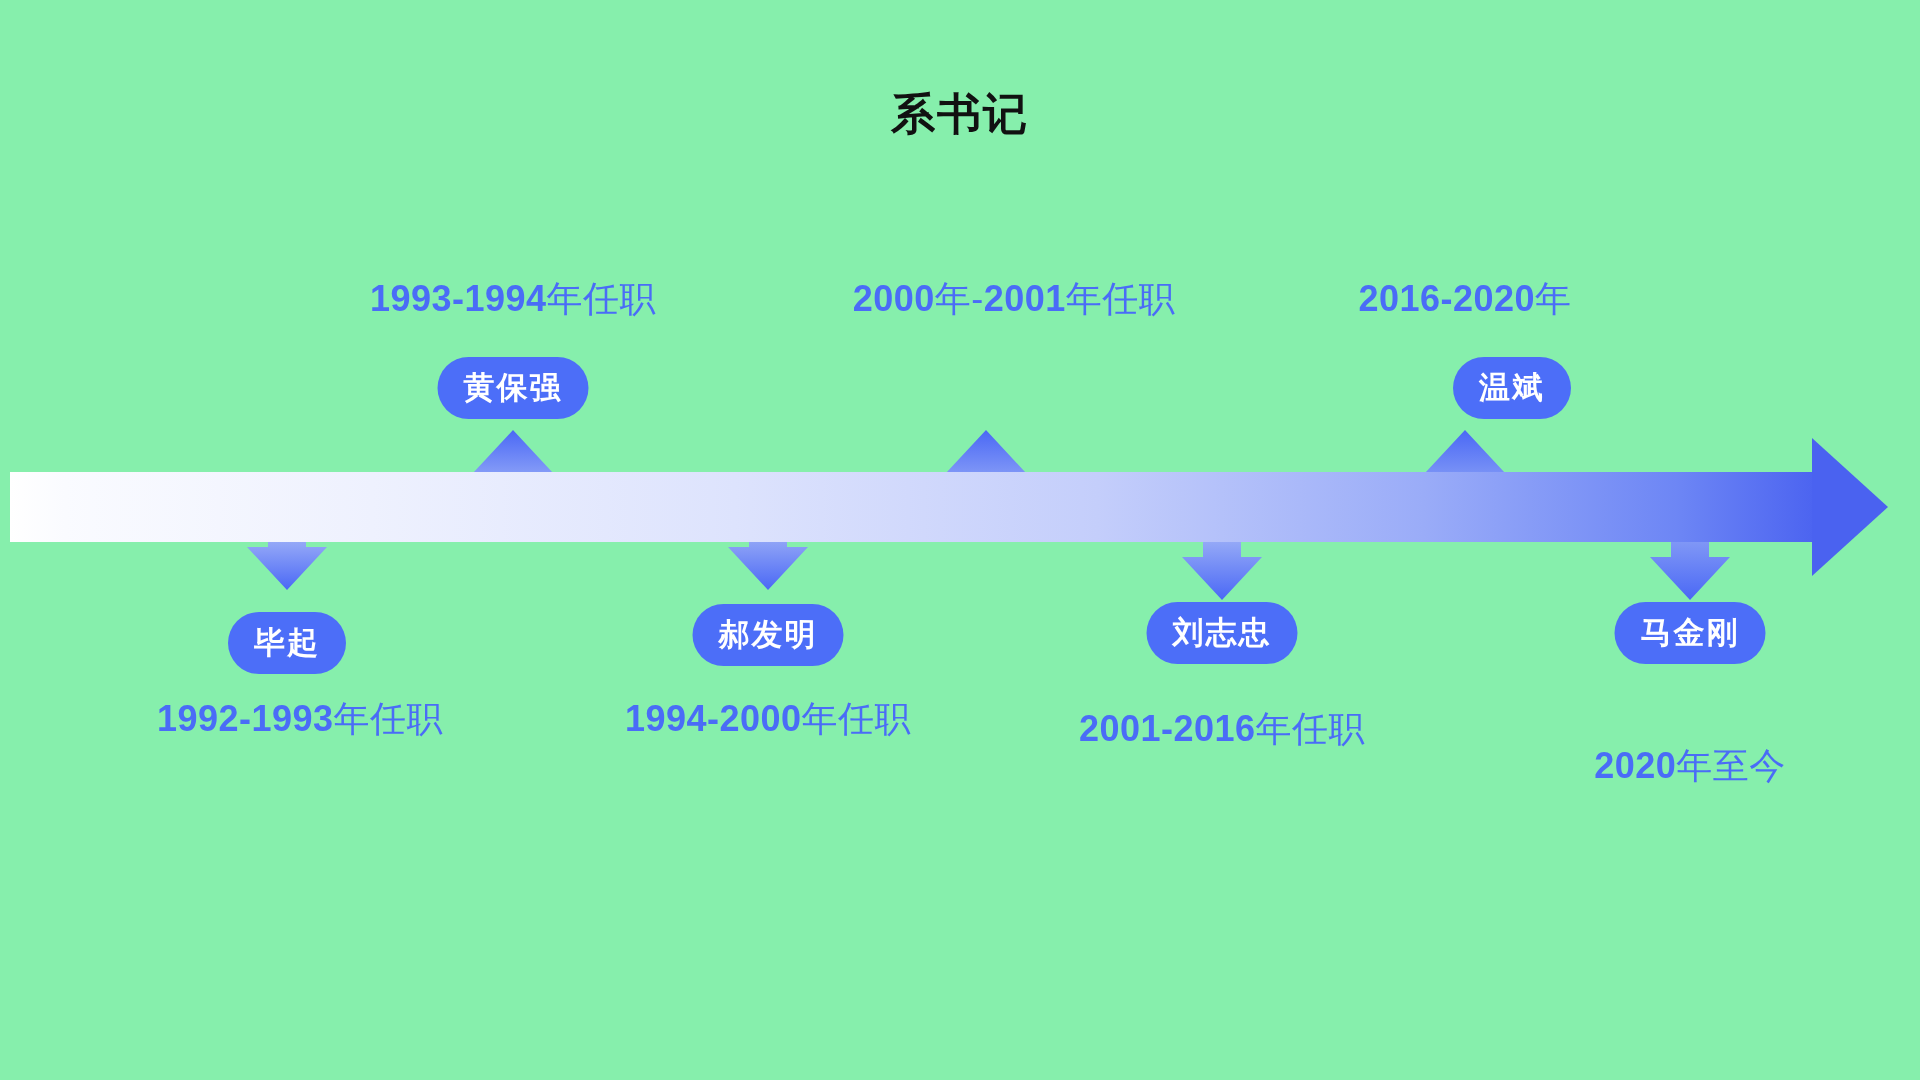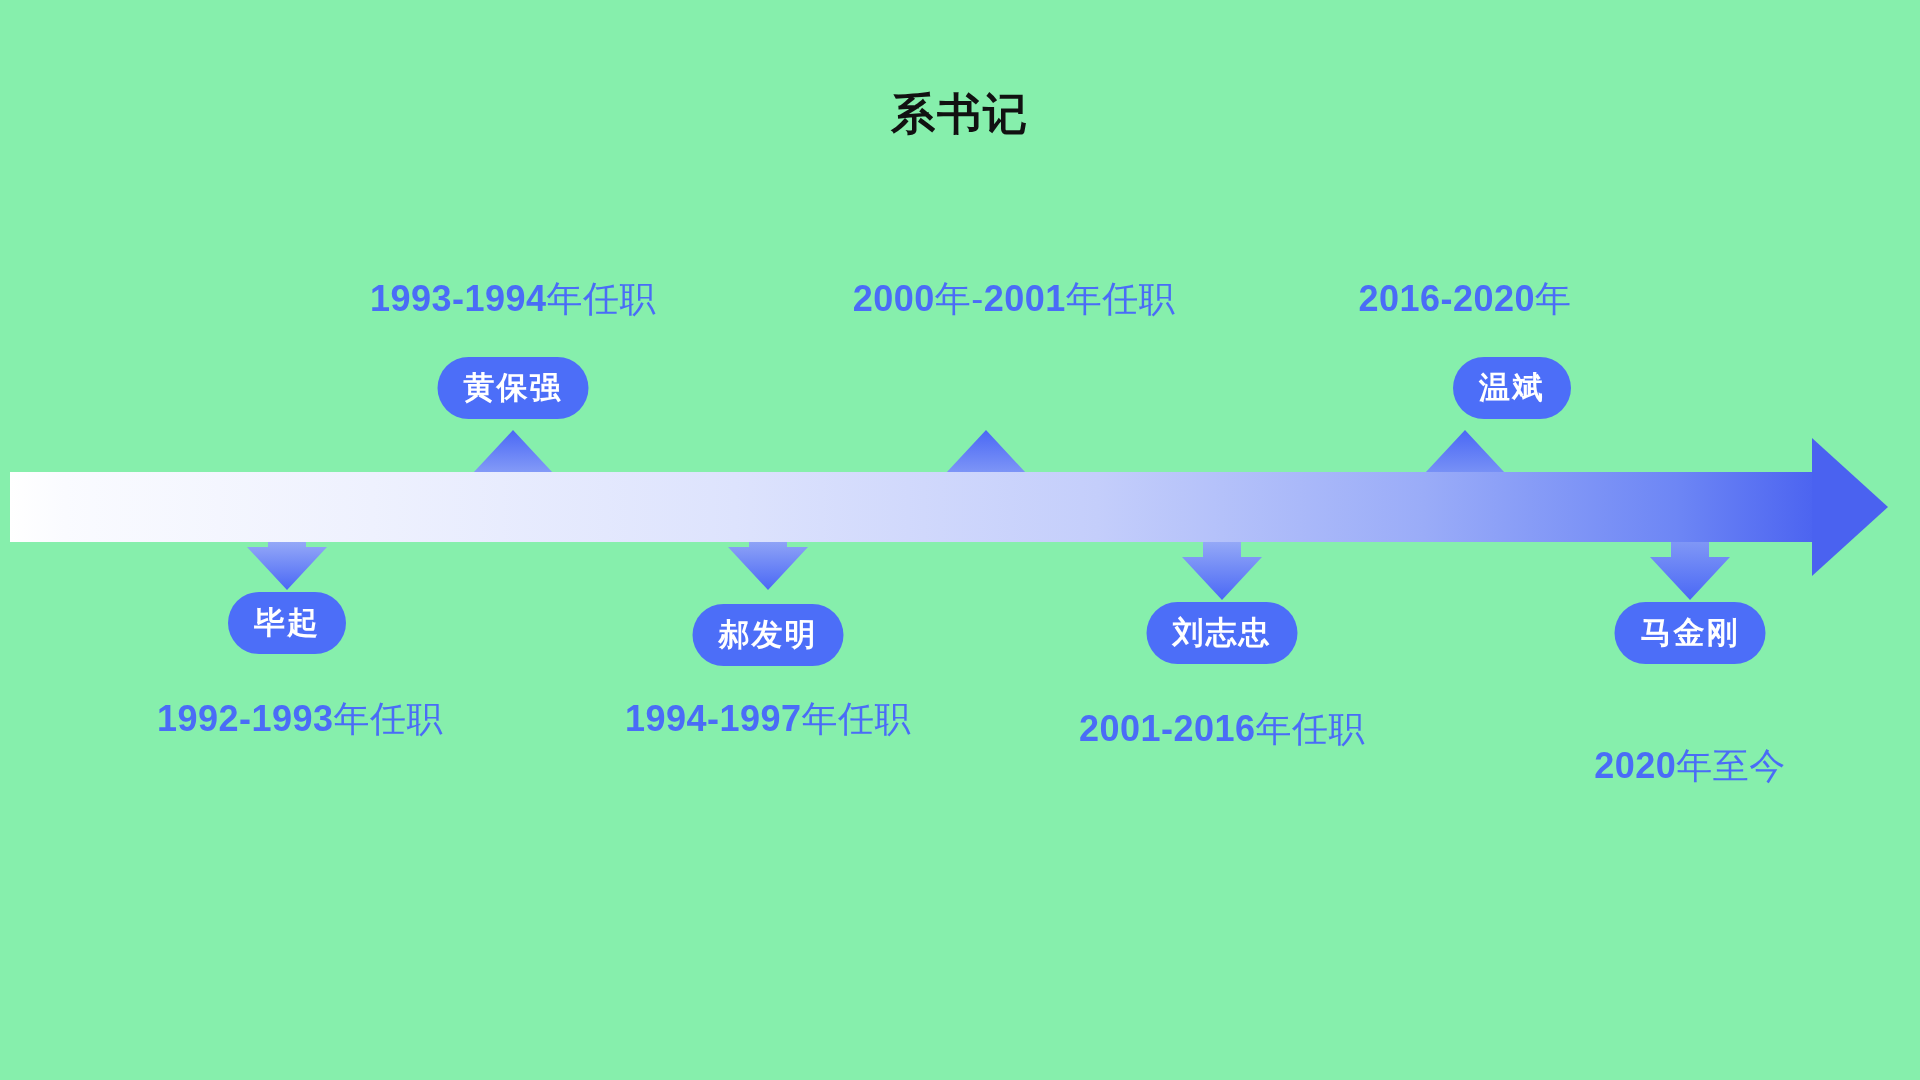--- a/index.html
+++ b/index.html
@@ -163,21 +163,21 @@
       <rect x="10" y="472" width="1812" height="70" fill="url(#bandGrad)"></rect>
       <path d="M 1812 438 L 1888 507 L 1812 576 Z" fill="#4a62f0"></path>
     </g>
   </svg>
 
   <div class="pill" style="left:513px; top:357px;">黄保强</div>
 
 
   <div class="pill" style="left:1512px; top:357px;">温斌</div>
 
-  <div class="pill" style="left:287px; top:592px;text-align:center;">毕起</div>
+  <div class="pill" style="left:287px; top:612px;text-align:center;">毕起</div>
 
   <div class="pill" style="left:768px; top:604px;">郝发明</div>
 
   <div class="pill" style="left:1222px; top:602px;">刘志忠</div>
 
   <div class="pill" style="left:1690px; top:602px;">马金刚</div>
 
   <div class="period" style="left:513px; top:277px;">
     <span class="num">1993-1994</span><span class="cn">年任职</span>
   </div>
@@ -188,21 +188,21 @@
 
   <div class="period" style="left:1465px; top:277px;">
     <span class="num">2016-2020</span><span class="cn">年</span>
   </div>
 
   <div class="period" style="left:300px; top:697px;">
     <span class="num">1992-1993</span><span class="cn">年任职</span>
   </div>
 
   <div class="period" style="left:768px; top:697px;">
-    <span class="num">1994-1997</span><span class="cn">年任职</span>
+    <span class="num">1994-2000</span><span class="cn">年任职</span>
   </div>
 
   <div class="period" style="left:1222px; top:707px;">
     <span class="num">2001-2016</span><span class="cn">年任职</span>
   </div>
 
   <div class="period" style="left:1690px; top:707px;margin-top:37px;">
     <span class="num">2020</span><span class="cn">年至今</span>
   </div>
 

